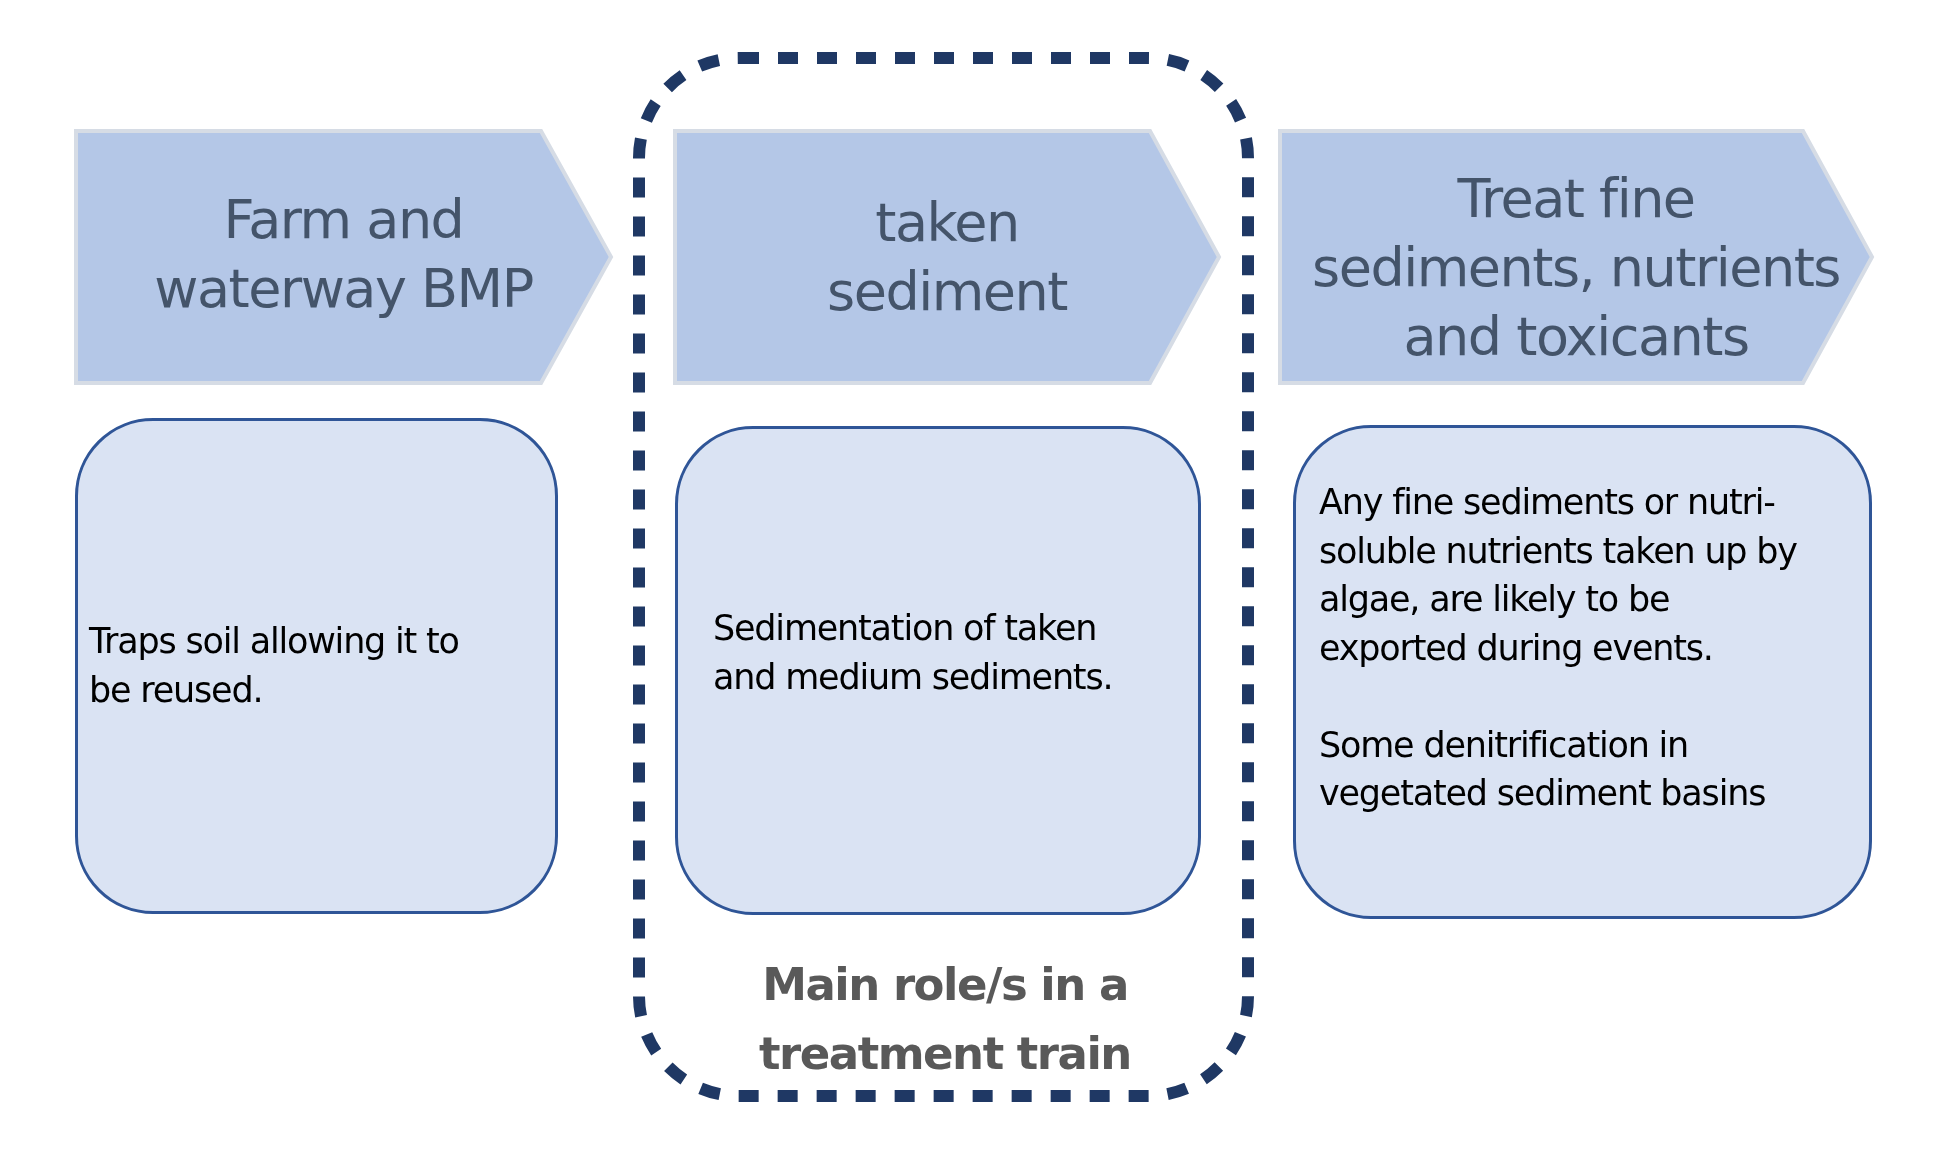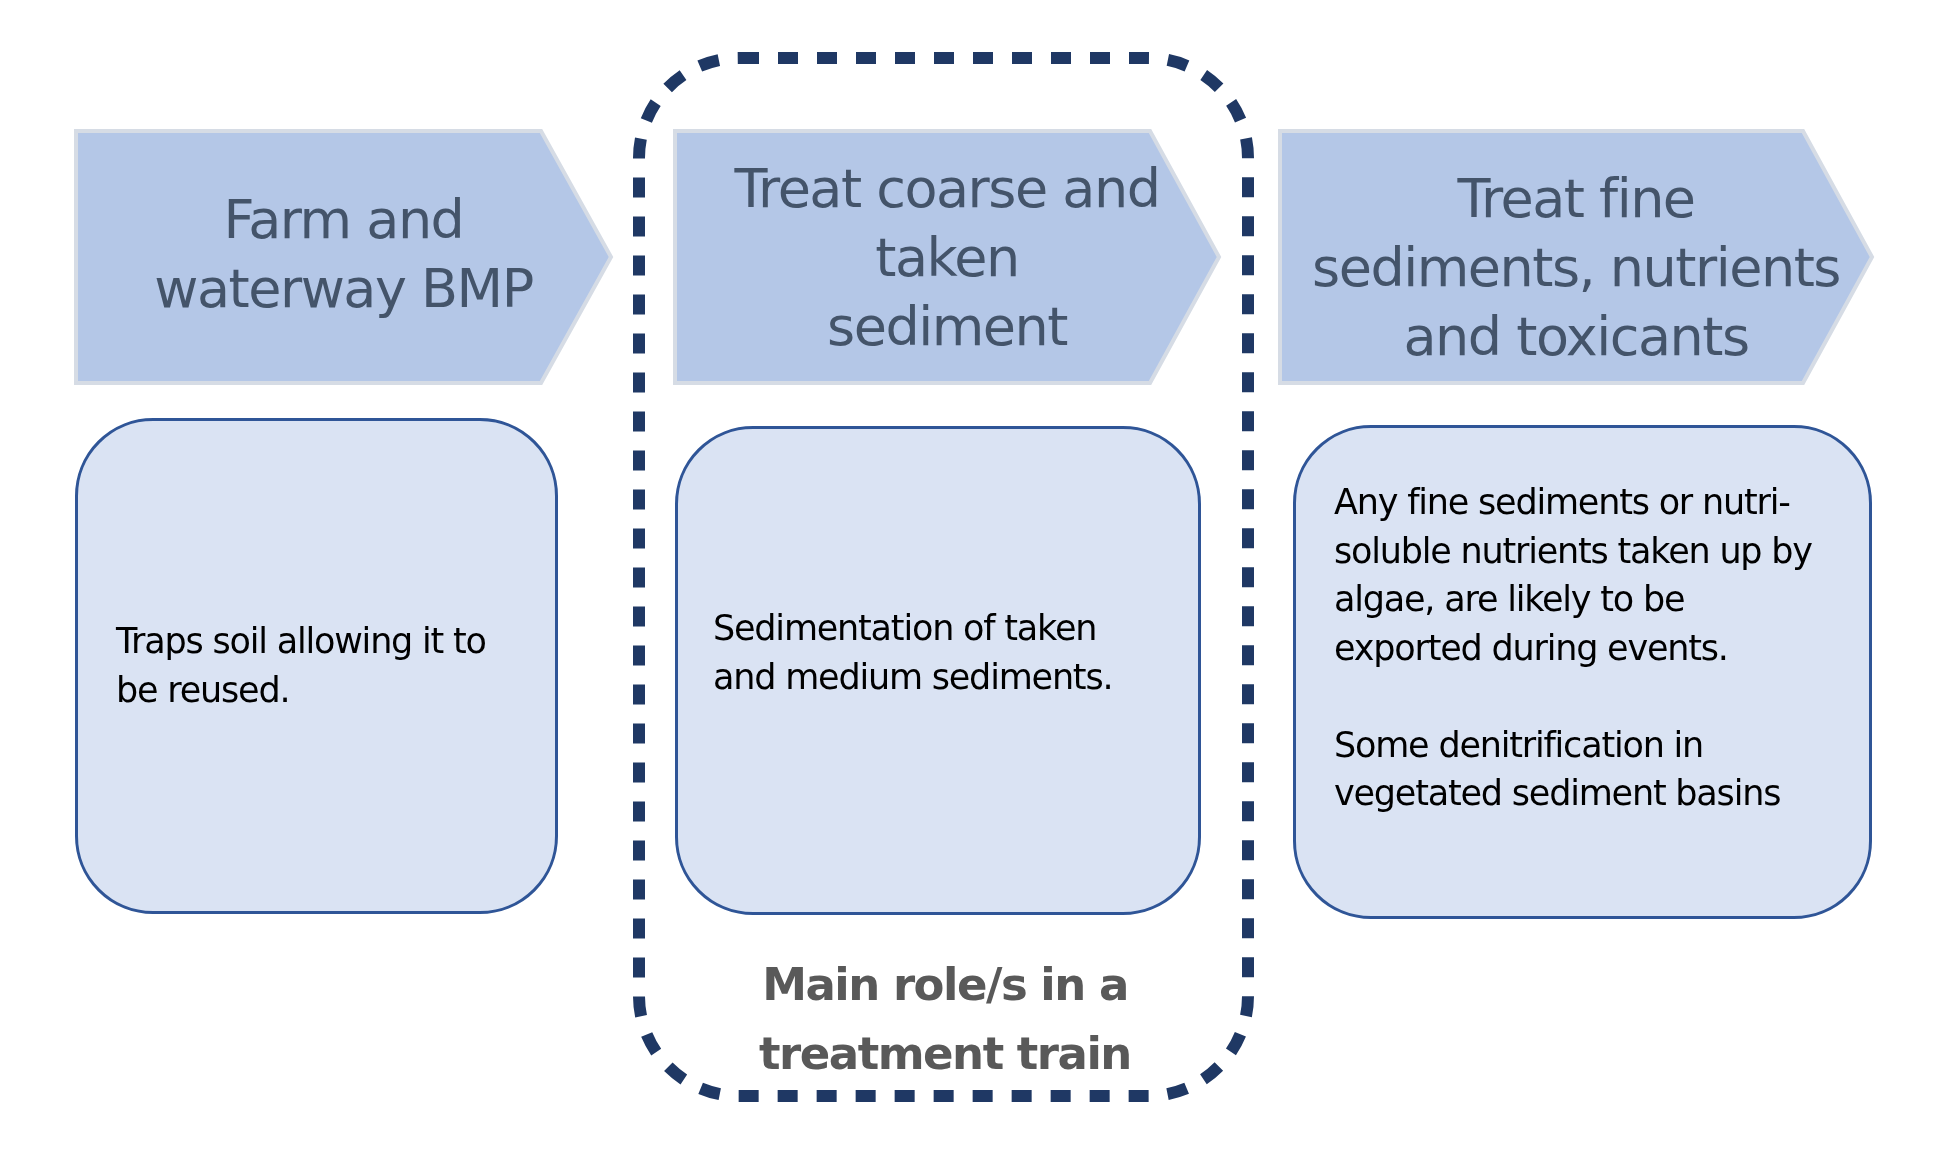--- a/index.html
+++ b/index.html
@@ -38,43 +38,42 @@
   <polygon points="675,131 1150,131 1219,257 1150,383 675,383" fill="#B4C7E7" stroke="#D6DCE5" stroke-width="4"></polygon>
   <polygon points="1280,131 1803,131 1872,257 1803,383 1280,383" fill="#B4C7E7" stroke="#D6DCE5" stroke-width="4"></polygon>
   <rect x="639" y="58" width="609" height="1038" rx="100" ry="100" fill="none" stroke="#1F3864" stroke-width="12" stroke-dasharray="20 19"></rect>
 </svg>
 
 <div class="chev-text" style="left:76px; top:128px; width:535px; height:252px;text-align:center;">
   <span>Farm and</span>
   <span>waterway BMP</span>
 </div>
 <div class="box" style="left:75px; top:418px; width:483px; height:496px;"></div>
-<div class="box-text" style="left:116px; top:617px;">
+<div class="box-text" style="left:89px; top:617px;">
   <span>Traps soil allowing it to</span>
   <span>be reused.</span>
 </div>
 
 <div class="chev-text" style="left:675px; top:131px; width:544px; height:252px;">
-  <span>Treat coarse and</span>
   <span>taken</span>
   <span>sediment</span>
 </div>
 <div class="box" style="left:675px; top:426px; width:526px; height:489px;"></div>
 <div class="box-text" style="left:713px; top:604px;">
   <span>Sedimentation of taken</span>
   <span>and medium sediments.</span>
 </div>
 
 <div class="chev-text" style="left:1280px; top:141px; width:592px; height:252px;">
   <span>Treat fine</span>
   <span>sediments, nutrients</span>
   <span>and toxicants</span>
 </div>
 <div class="box" style="left:1293px; top:425px; width:579px; height:494px;"></div>
-<div class="box-text" style="left:1319px; top:478px;margin-left:15px;">
+<div class="box-text" style="left:1319px; top:478px;">
   <span>Any fine sediments or nutri-</span>
   <span>soluble nutrients taken up by</span>
   <span>algae, are likely to be</span>
   <span>exported during events.</span>
   <span class="gap"></span>
   <span>Some denitrification in</span>
   <span>vegetated sediment basins</span>
 </div>
 
 <div class="caption" style="left:660px; top:944px; width:570px;">

